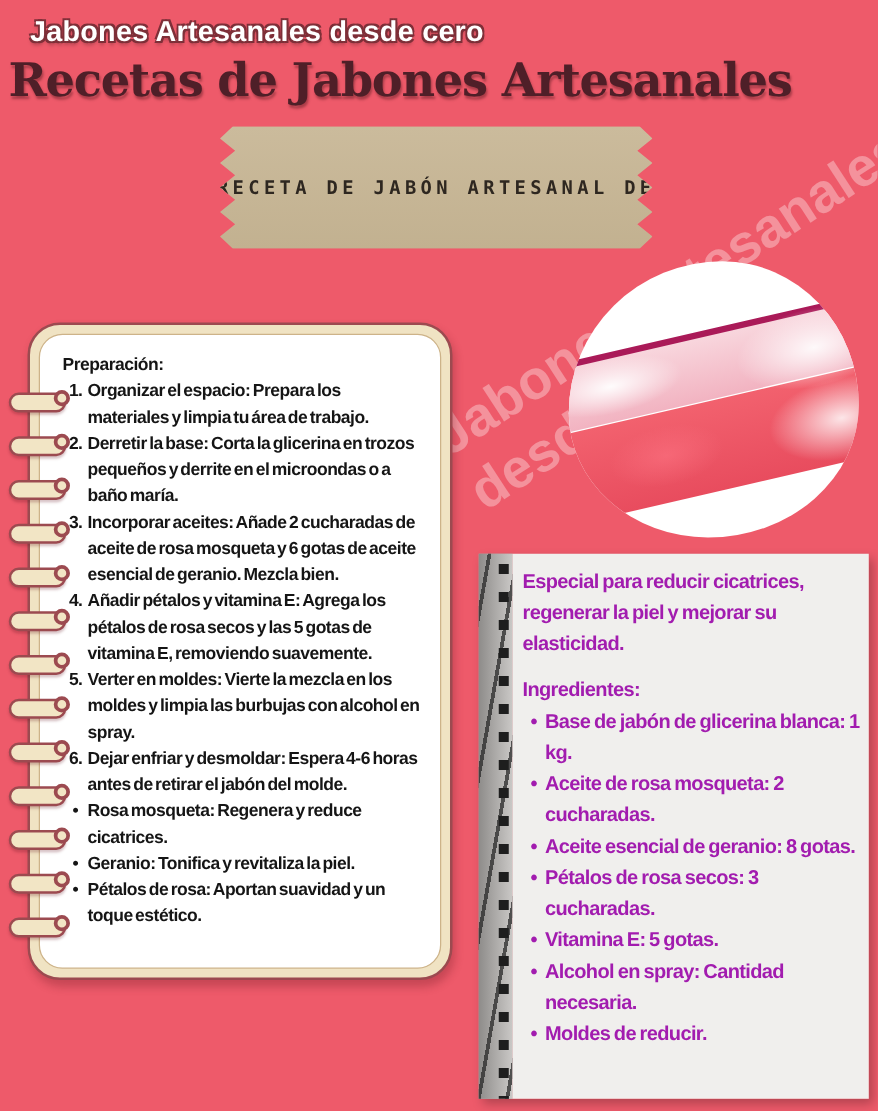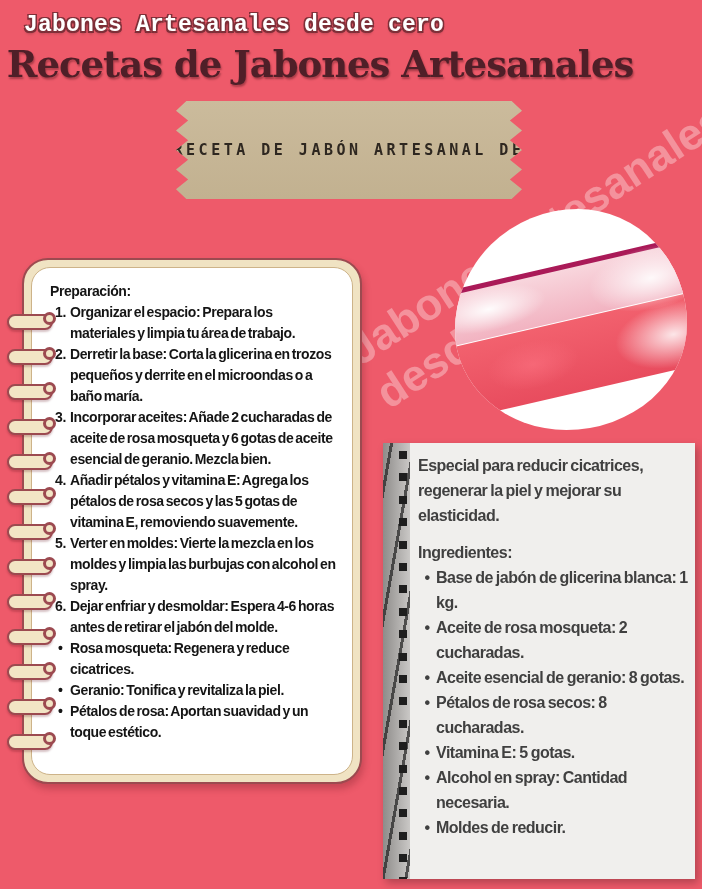--- a/index.html
+++ b/index.html
@@ -7,21 +7,20 @@
     width:702px;height:889px;position:relative;overflow:hidden;
     background:#ee5a6a;
     font-family:"Liberation Sans", sans-serif;
   }
   
   .brand{
     position:absolute;left:24px;top:12px;
     font-size:23px;font-weight:bold;color:#fff;letter-spacing:.2px;
     text-shadow:-1.5px -1.5px 0 #7e2f38,1.5px -1.5px 0 #7e2f38,
                 -1.5px 1.5px 0 #7e2f38,1.5px 1.5px 0 #7e2f38,0 3px 3px rgba(0,0,0,.25);
-    font-family:Liberation Mono, monospace;
   }
   .title{
     position:absolute;left:0;top:42px;width:640px;text-align:center;
     font-family:"DejaVu Serif", serif;
     font-size:37px;font-weight:bold;color:#4f1f28;letter-spacing:-1px;
     text-shadow:1px 2px 2px rgba(40,5,10,.35);
   }
   
   .banner{
     position:absolute;left:176px;top:101px;width:346px;height:98px;
@@ -103,21 +102,21 @@
       repeating-linear-gradient(to bottom,#1e1e1e 0 8px,rgba(0,0,0,0) 8px 22.4px),
       repeating-linear-gradient(100deg,rgba(0,0,0,0) 0 7px,rgba(40,40,40,.75) 7px 10px,rgba(0,0,0,0) 10px 22.4px),
       linear-gradient(90deg,#8e8c8a,#cac8c6);
     background-size:8px 100%,100% 100%,100% 100%;
     background-position:right 3px top 8px,0 0,0 0;
     background-repeat:no-repeat,repeat,repeat;
   }
   .npage{
     flex:1;background:#f0efed;box-sizing:border-box;
     padding:10px 3px 0 8px;
-    font-size:16px;font-weight:bold;color:#404040;
+    font-size:16px;font-weight:bold;color:#a21caf;
     line-height:25px;letter-spacing:-.5px;word-spacing:-1px;
   }
   .npage .intro{margin:0 0 12px 0;}
   .npage .n-heading{margin:0;}
   .ing{display:flex;}
   .ing .bullet{flex:none;width:18px;text-align:center;}
   .ing .txt{flex:1;}
 </style>
 </head>
 <body>
@@ -220,21 +219,21 @@
     <div class="ing">
       <span class="bullet">•</span>
       <span class="txt">Aceite de rosa mosqueta: 2 cucharadas.</span>
     </div>
     <div class="ing">
       <span class="bullet">•</span>
       <span class="txt">Aceite esencial de geranio: 8 gotas.</span>
     </div>
     <div class="ing">
       <span class="bullet">•</span>
-      <span class="txt">Pétalos de rosa secos: 8 cucharadas.</span>
+      <span class="txt">Pétalos de rosa secos: 3 cucharadas.</span>
     </div>
     <div class="ing">
       <span class="bullet">•</span>
       <span class="txt">Vitamina E: 5 gotas.</span>
     </div>
     <div class="ing">
       <span class="bullet">•</span>
       <span class="txt">Alcohol en spray: Cantidad necesaria.</span>
     </div>
     <div class="ing">

